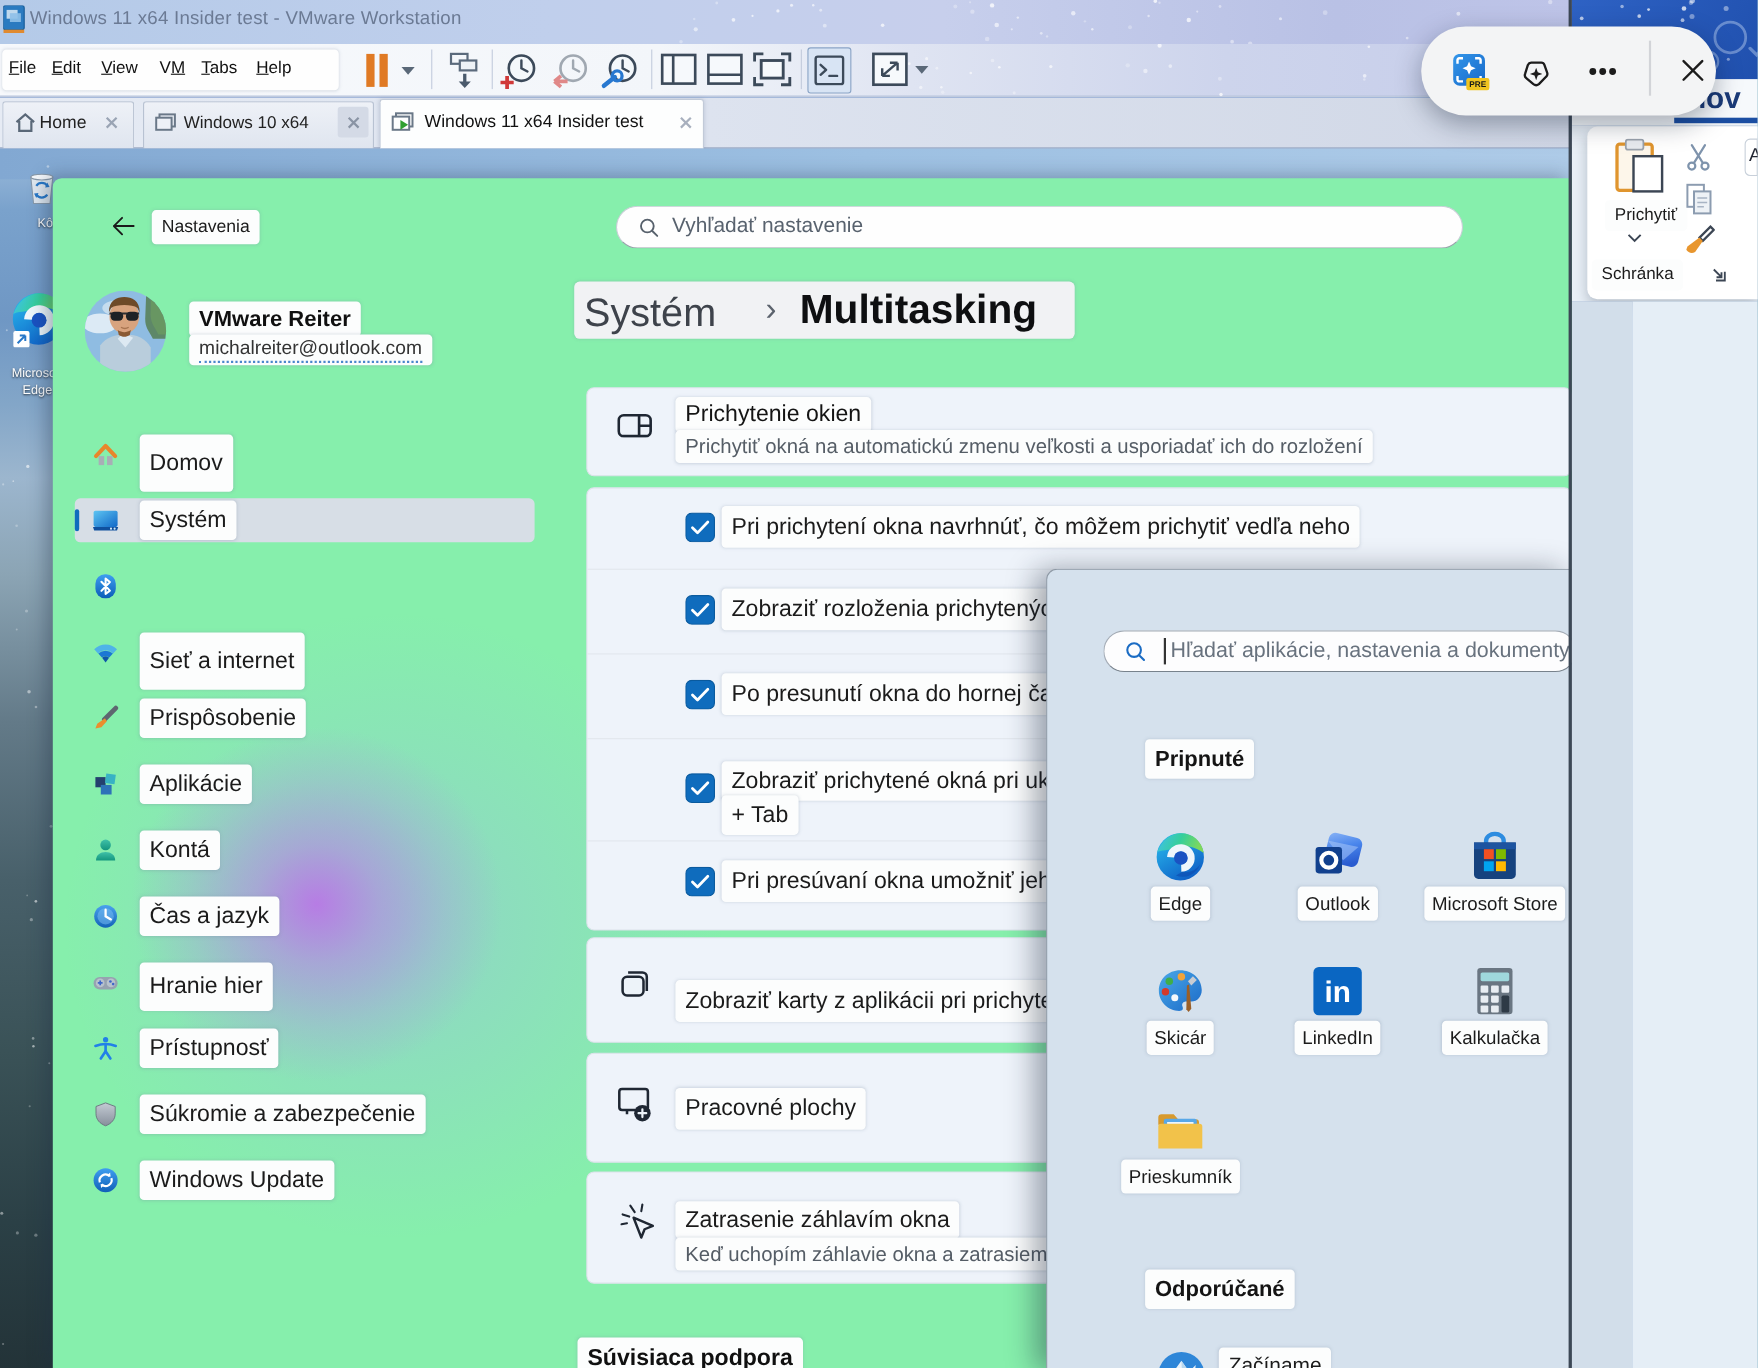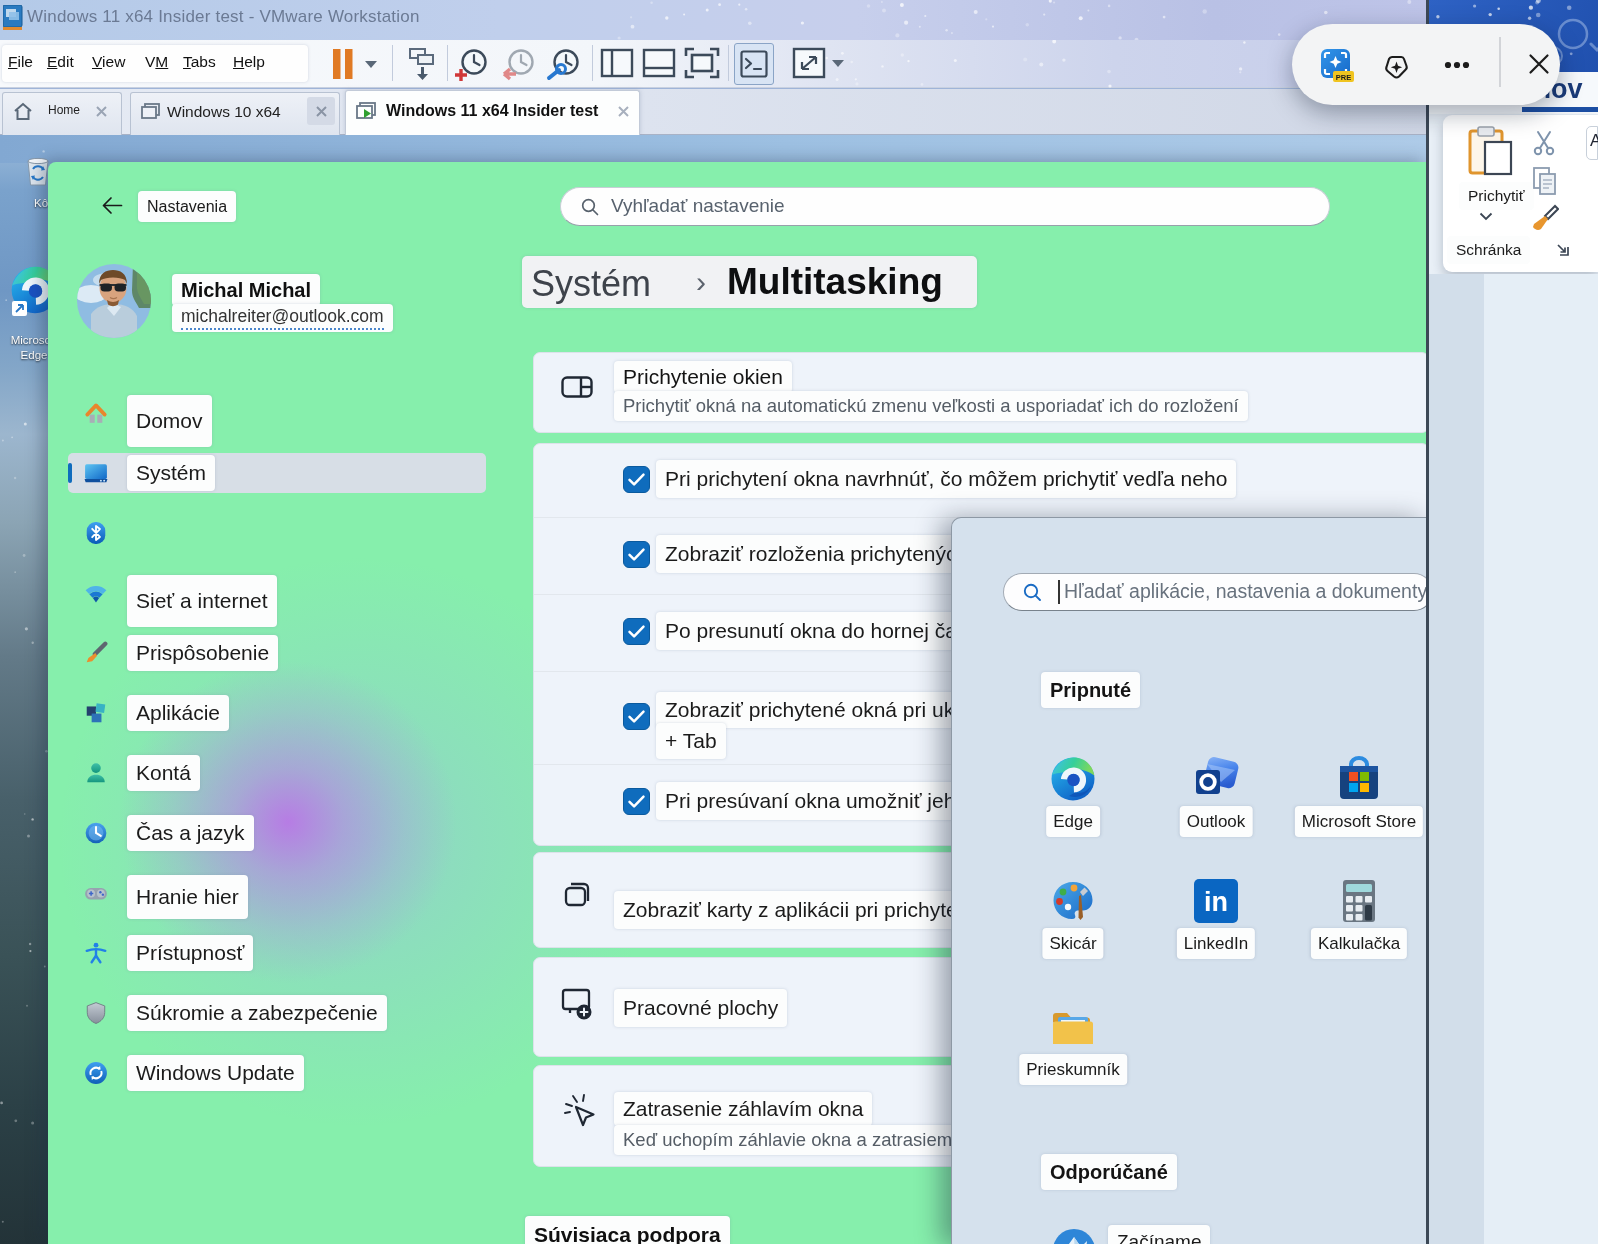--- a/index.html
+++ b/index.html
@@ -157,41 +157,41 @@
 <rect x="2" y="2" width="30" height="28" fill="#f6f9fc" stroke="#3c4a5a" stroke-width="2.4"></rect>
 <path d="M10 22 L24 10 M24 10 h-7 M24 10 v7 M10 22 h7 M10 22 v-7" stroke="#3c4a5a" stroke-width="2.2" fill="none"></path>
 <path d="M40 13 l6 7 6-7 z" fill="#5a6878"></path>
 </svg>
 </div>
 <div class="ab" style="left:0;top:89px;width:1429px;height:46px;background:linear-gradient(to right,#e6ebf4 0%,#dde3ef 45%,#d0d7e6 100%);border-bottom:1px solid #a8b2c6">
 <div class="ab" style="left:2px;top:3px;width:120px;height:43px;background:linear-gradient(#eef1f7,#dfe5ef);border:1px solid #b8c2d2;border-bottom:none;border-radius:3px 3px 0 0"></div>
 <svg class="ab" style="left:13px;top:13px" width="20" height="19" viewBox="0 0 20 19">
         <path d="M2 9 L10 2 L18 9 M4.5 8 V17 h11 V8" fill="none" stroke="#5a6878" stroke-width="2"></path>
       </svg>
-<div class="ab" style="left:48px;top:14px;font-size:12px;color:#222">Home</div>
+<div class="ab" style="left:36px;top:14px;font-size:16px;color:#222">Home</div>
 <svg class="ab" style="left:95px;top:16px" width="13" height="13" viewBox="0 0 13 13">
         <path d="M2 2 L11 11 M11 2 L2 11" stroke="#9aa4b4" stroke-width="2"></path>
       </svg>
 <div class="ab" style="left:130px;top:3px;width:210px;height:43px;background:linear-gradient(#eef1f7,#dfe5ef);border:1px solid #b8c2d2;border-bottom:none;border-radius:3px 3px 0 0"></div>
 <svg class="ab" style="left:140px;top:13px" width="22" height="20" viewBox="0 0 22 20">
         <rect x="5" y="2" width="14" height="11" fill="none" stroke="#6a7888" stroke-width="1.8"></rect>
         <rect x="2" y="5" width="14" height="11" fill="#eef1f7" stroke="#6a7888" stroke-width="1.8"></rect>
       </svg>
 <div class="ab" style="left:167px;top:14px;font-size:15.5px;color:#222">Windows 10 x64</div>
 <div class="ab" style="left:307px;top:8px;width:28px;height:28px;background:#d4dae6;border-radius:3px"></div>
 <svg class="ab" style="left:315px;top:16px" width="13" height="13" viewBox="0 0 13 13">
         <path d="M2 2 L11 11 M11 2 L2 11" stroke="#8a94a4" stroke-width="2"></path>
       </svg>
 <div class="ab" style="left:345px;top:1px;width:295px;height:45px;background:#fdfefe;border:1px solid #c2cad8;border-bottom:none;border-radius:3px 3px 0 0;box-shadow:0 0 4px rgba(120,135,160,.35)"></div>
 <svg class="ab" style="left:355px;top:12px" width="24" height="22" viewBox="0 0 24 22">
         <rect x="5" y="2" width="15" height="12" fill="none" stroke="#6a7888" stroke-width="1.8"></rect>
         <rect x="2" y="5" width="15" height="12" fill="#fdfefe" stroke="#6a7888" stroke-width="1.8"></rect>
         <path d="M9 8 l7 4.5 -7 4.5 z" fill="#30a030"></path>
       </svg>
-<div class="ab" style="left:386px;top:13px;font-size:16px;font-weight:bold;color:#111">Windows 11 x64 Insider test</div>
+<div class="ab" style="left:386px;top:13px;font-size:16px;font-weight:normal;color:#111">Windows 11 x64 Insider test</div>
 <svg class="ab" style="left:617px;top:16px" width="13" height="13" viewBox="0 0 13 13">
         <path d="M2 2 L11 11 M11 2 L2 11" stroke="#a8b0be" stroke-width="2"></path>
       </svg>
 </div>
 <div class="ab" style="left:0;top:135px;width:1429px;height:1109px;overflow:hidden">
 <div class="ab" style="left:0;top:0;width:1429px;height:1109px;background:linear-gradient(180deg,#9dbcdc 0%,#7aa2cc 5%,#6f97c4 14%,#83a6c8 21%,#9cb6ce 27%,#8ba4b4 35%,#637a88 47%,#48606a 60%,#3a5257 74%,#2b4046 88%,#233338 100%)"></div>
 <div class="ab" style="left:0;top:0;width:1429px;height:28px;background:linear-gradient(to right,#82a8d2,#9dc0e2 55%,#aecbe8 100%)"></div>
 <svg width="50" height="1109" style="position:absolute;left:0;top:0">
         <circle cx="28.5" cy="701.1" r="1.5" fill="#fff" opacity="0.35"></circle>
         <circle cx="32.6" cy="987.9" r="1.5" fill="#fff" opacity="0.32"></circle>
@@ -276,21 +276,21 @@
 <path d="M30 44 L37 52 L44 43 L40 41 L33 41 Z" fill="#dde9f2"></path>
 <ellipse cx="36" cy="24" rx="13.5" ry="15" fill="#d8a37e"></ellipse>
 <path d="M22 20 C22 9 29 6 36 6 C43 6 50 9 50 20 L48 16 C43 12.5 29 12.5 24 16 Z" fill="#6e4a28"></path>
 <path d="M22.5 21 h27" stroke="#2b2f33" stroke-width="1.8"></path>
 <rect x="23.5" y="19.5" width="11.5" height="8" rx="3.8" fill="#1e2226"></rect>
 <rect x="37.5" y="19.5" width="11.5" height="8" rx="3.8" fill="#1e2226"></rect>
 <path d="M30 36 c4 2.6 8 2.6 12 0 l-1 4.5 c-3.3 2.2 -6.7 2.2 -10 0 Z" fill="#8a5a34"></path>
 <path d="M33 33.5 c2.2 1.4 4.8 1.4 7 0" stroke="#a87450" stroke-width="1.3" fill="none"></path>
 </g>
     </svg>
-<div class="hl" style="left:124px;top:112px;height:32px;font-size:20px;font-weight:bold;color:#101010">Michal Michal</div>
+<div class="hl" style="left:124px;top:112px;height:32px;font-size:20px;font-weight:bold;color:#101010">VMware Reiter</div>
 <div class="hl" style="left:124px;top:142px;height:28px;font-size:17.5px;color:#333">
       <span style="border-bottom:2px dotted #4a86cc;padding-bottom:1px">michalreiter@outlook.com</span>
     </div>
 <div class="ab" style="left:474px;top:94px;width:455px;height:52px;background:#f1f2f4;border-radius:5px;box-shadow:0 0 3px rgba(120,135,160,.3)"></div>
 <div class="ab" style="left:483px;top:101px;font-size:36px;color:#3e434b">Systém</div>
 <div class="ab" style="left:648px;top:103px;font-size:30px;color:#5c636d">›</div>
 <div class="ab" style="left:679px;top:99px;font-size:37px;font-weight:bold;color:#0e0f11">Multitasking</div>
 <svg class="ab" style="left:36px;top:239px" width="24" height="24" viewBox="0 0 22 22">
       <path d="M3 12.5 L11 4 L19 12.5" fill="none" stroke="#e8862c" stroke-width="3.4" stroke-linecap="round" stroke-linejoin="round"></path>
       <rect x="5.2" y="12.5" width="4.6" height="7.5" fill="#a8aeb6"></rect>

